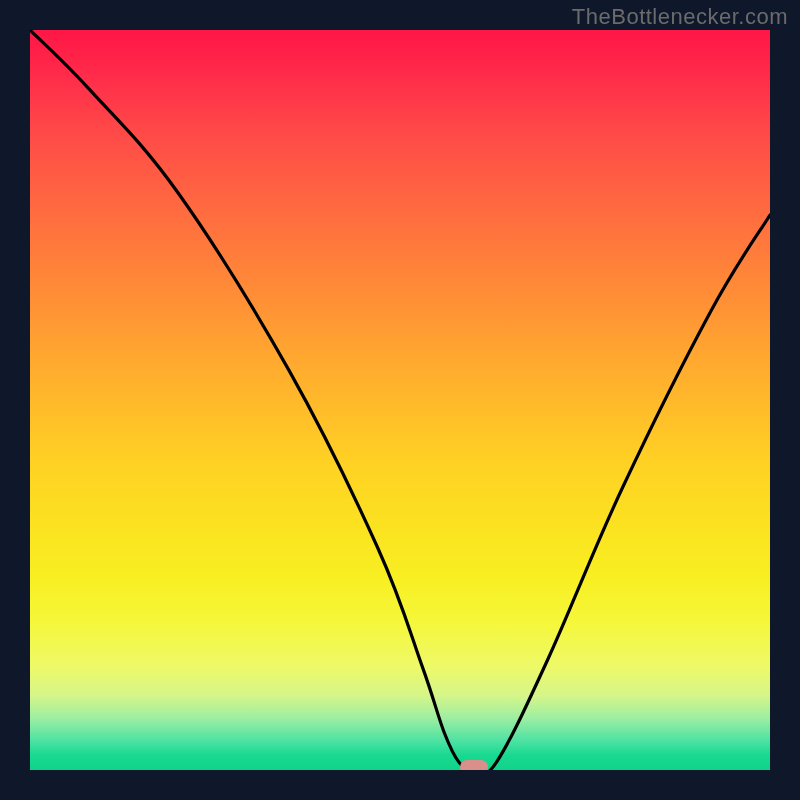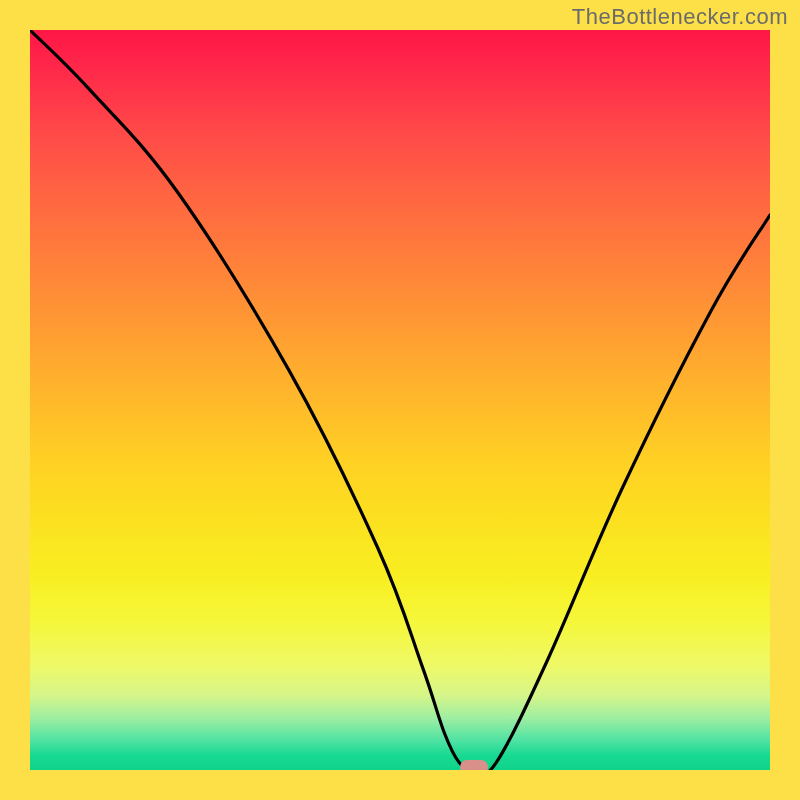--- a/index.html
+++ b/index.html
@@ -8,21 +8,21 @@
     width: 800px;
     height: 800px;
     background: #000000;
     overflow: hidden;
     font-family: Arial, Helvetica, sans-serif;
   }
   .stage {
     position: relative;
     width: 800px;
     height: 800px;
-    background: #fde047;
+    background: #0f172a;
   }
   .plot-area {
     position: absolute;
     left: 30px;
     top: 30px;
     width: 740px;
     height: 740px;
     overflow: hidden;
   }
   .gradient {

